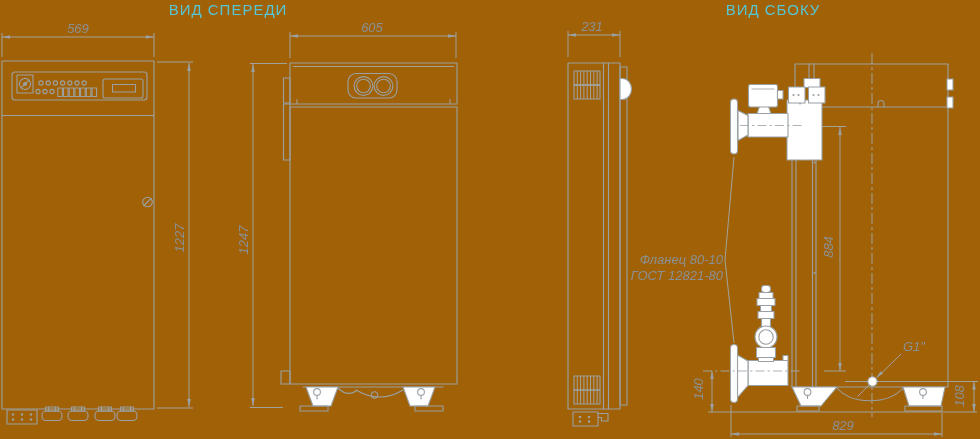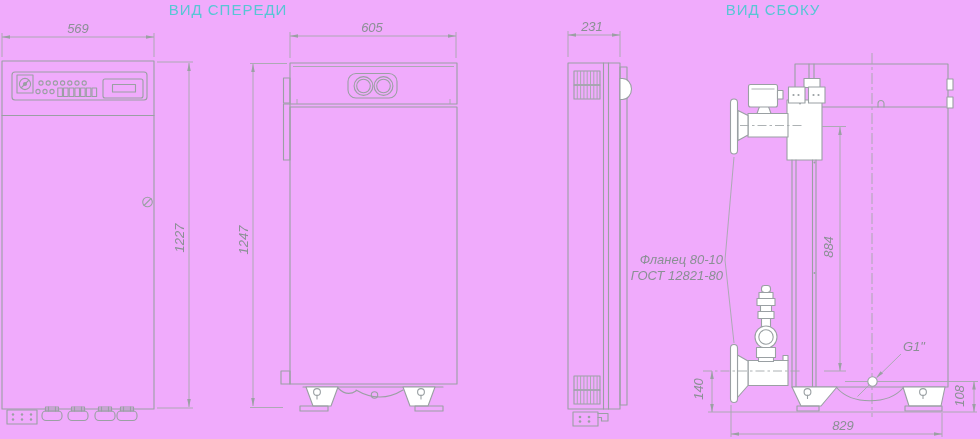--- a/index.html
+++ b/index.html
@@ -1,16 +1,16 @@
 <!DOCTYPE html>
 <html><head>
 <meta charset="utf-8">
 <style>
   html,body{margin:0;padding:0;background:#ffffff;}
-  .stage{position:relative;width:980px;height:439px;background:#f0abfc;overflow:hidden;
+  .stage{position:relative;width:980px;height:439px;background:#a16207;overflow:hidden;
          font-family:"Liberation Sans", sans-serif;}
   svg{display:block}
   .ln{stroke:#9aa0a3;stroke-width:1.1;fill:none;stroke-linecap:round;stroke-linejoin:round;}
   .lnf{stroke:#9aa0a3;stroke-width:1.1;fill:#ffffff;stroke-linejoin:round;}
   .thin{stroke:#a4a9ac;stroke-width:0.9;fill:none;}
   .dim{stroke:#a4a9ac;stroke-width:0.9;fill:none;}
   .cl{stroke:#a4a9ac;stroke-width:0.9;fill:none;stroke-dasharray:11 3 3 3;}
   .ah{fill:#9aa0a3;stroke:none;}
   .dot{fill:#9aa0a3;stroke:none;}
   .dimtxt{fill:#8a9094;font-size:13px;font-style:italic;font-family:"Liberation Sans",sans-serif;}

